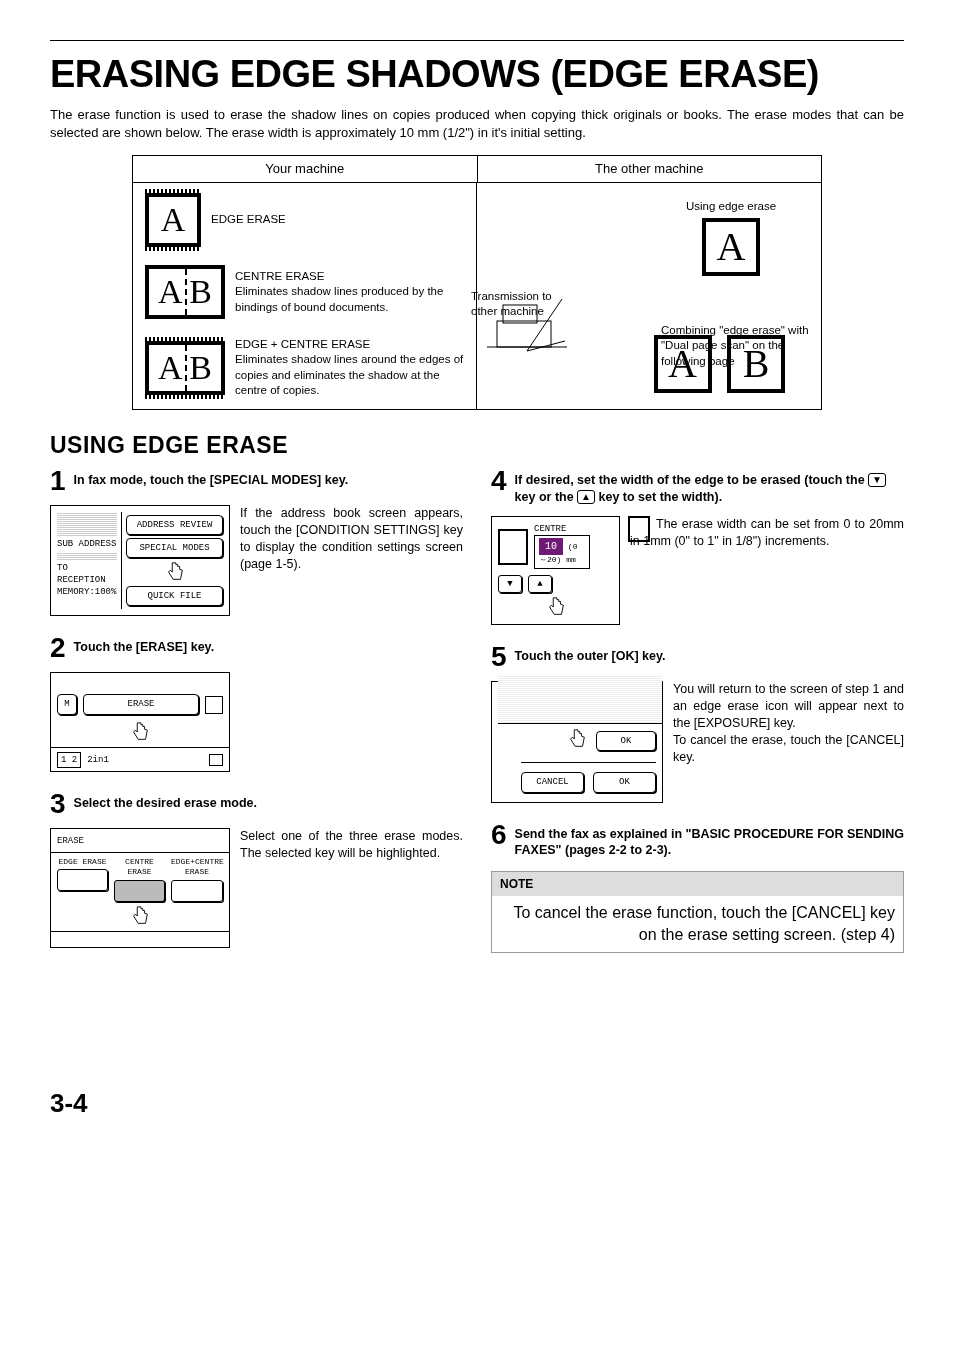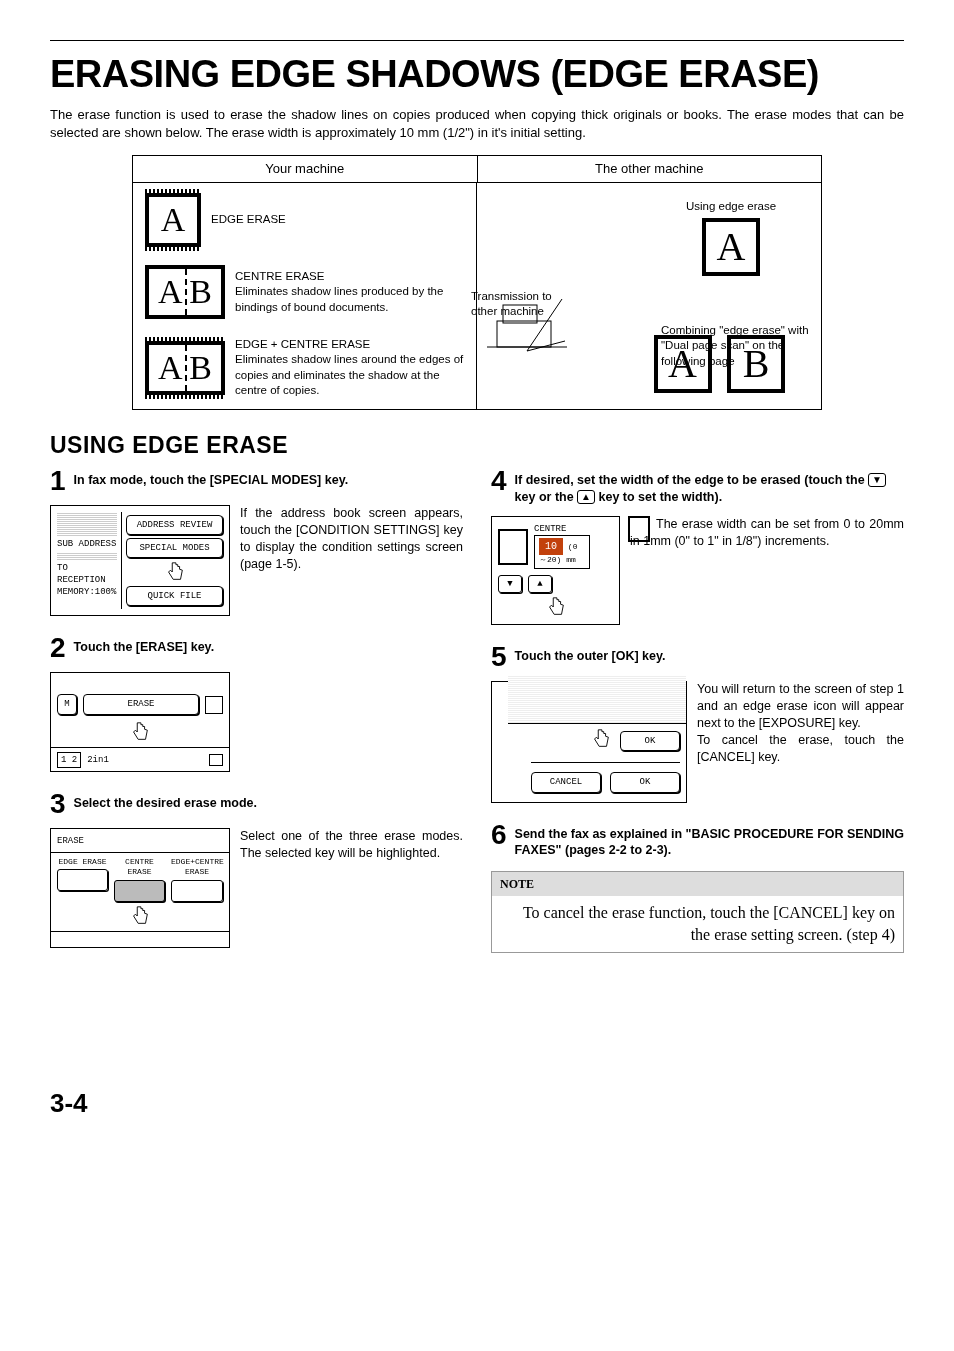--- a/index.html
+++ b/index.html
@@ -69,27 +69,27 @@
   .sidecap { font-size:12.5px; text-align:justify;}
   .hand { width:22px;height:22px; display:block; margin:3px auto 0 auto;}
   .screen3 { height:120px; }
   .erase-opts { display:flex; gap:6px; justify-content:center; }
   .erase-opts .opt { text-align:center; font-size:8px; width:52px;}
   .erase-opts .opt .ic { border:1px solid #000; height:22px; margin-top:2px; border-radius:3px; box-shadow:1px 1px 0 #000;}
   .erase-opts .opt.sel .ic { background:#bbb;}
   .centre-screen { display:flex; gap:6px; }
   .centre-screen .mini-ic { width:30px;height:36px;border:2px solid #000; margin-top:6px;}
   .valbox { width:56px; border:1px solid #000; padding:2px 4px; font-size:8px;}
-  .valnum { background:#c2410c; color:#fff; padding:2px 6px; display:inline-block; font-size:10px;}
+  .valnum { background:#701a75; color:#fff; padding:2px 6px; display:inline-block; font-size:10px;}
   .arrows { display:flex; gap:6px; margin-top:6px;}
   .arrows .ab { border:1px solid #000; border-radius:3px; width:24px;height:18px; display:flex;align-items:center;justify-content:center; box-shadow:1px 1px 0 #000;}
   .shade { background: repeating-linear-gradient(0deg,#eee 0 1px,#fff 1px 2px); height:48px; margin:-6px -6px 4px -6px; border-bottom:1px solid #000;}
   .okrow { display:flex; justify-content:flex-end; gap:8px; margin-top:4px;}
   .okrow2 { display:flex; justify-content:space-between; gap:9px; margin-top:8px; padding-top:6px; border-top:1px solid #000;margin-left:17px;}
-  .note { border:1px solid #999; margin-top:12px;font-family:Liberation Serif, serif; }
+  .note { border:1px solid #999; margin-top:12px; }
   .note-head { background:#ddd; padding:4px 8px; font-size:12px; font-weight:700;}
   .note-body { padding:6px 8px; font-size:16px;text-align:right;}
   .pagenum { font-size:26px; font-weight:900; margin-top:120px; }
   .keyglyph { display:inline-block; border:1px solid #000; border-radius:3px; font-size:10px; line-height:1; padding:1px 3px; vertical-align:1px;}
 </style>
 </head>
 <body>
 
 <hr class="top-rule">
 <h1 class="title">ERASING EDGE SHADOWS (EDGE ERASE)</h1>
@@ -275,21 +275,21 @@
         <div style="position:absolute;top:0;left:-2px;width:22px;height:26px;border:2px solid #000"></div>
         <span style="margin-left:26px">The erase width can be set from 0 to 20mm in 1mm (0" to 1" in 1/8") increments.</span>
       </div>
     </div>
 
     <div class="step">
       <div class="stepnum">5</div>
       <div class="stephead">Touch the outer [OK] key.</div>
     </div>
     <div class="stepbody">
-      <div class="screen" style="width:196px;padding:0 6px 6px 22px">
+      <div class="screen" style="width:172px;padding:0 6px 6px 12px">
         <div class="shade"></div>
         <div class="okrow">
           <svg width="22" height="22" viewBox="0 0 24 24">
               <path d="M9 2v10l-2-2-2 2 5 8h8l2-10-3-1v-3l-2 0v-2l-2 0V2z" fill="none" stroke="#000"></path>
             </svg>
           <div class="btn" style="width:60px">OK</div>
         </div>
         <div class="okrow2">
           <div class="btn" style="width:70px">CANCEL</div>
           <div class="btn" style="width:70px">OK</div>

